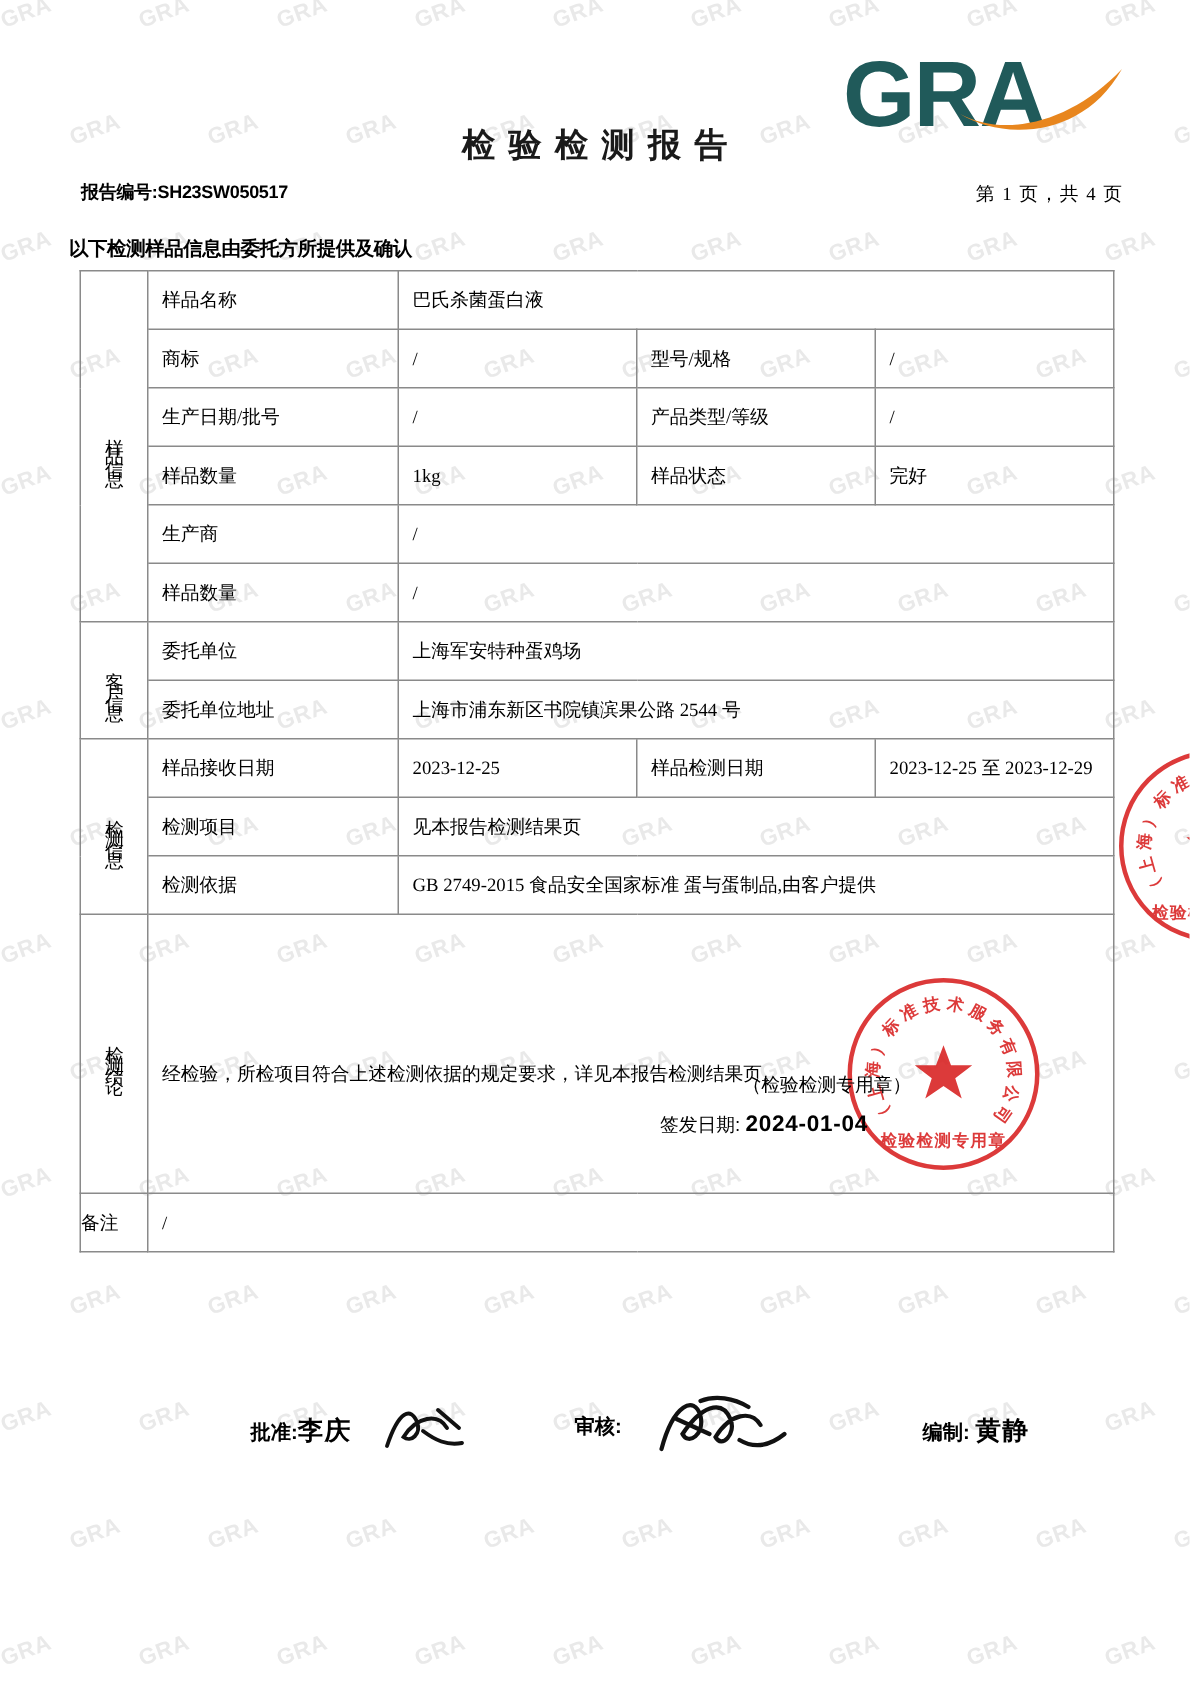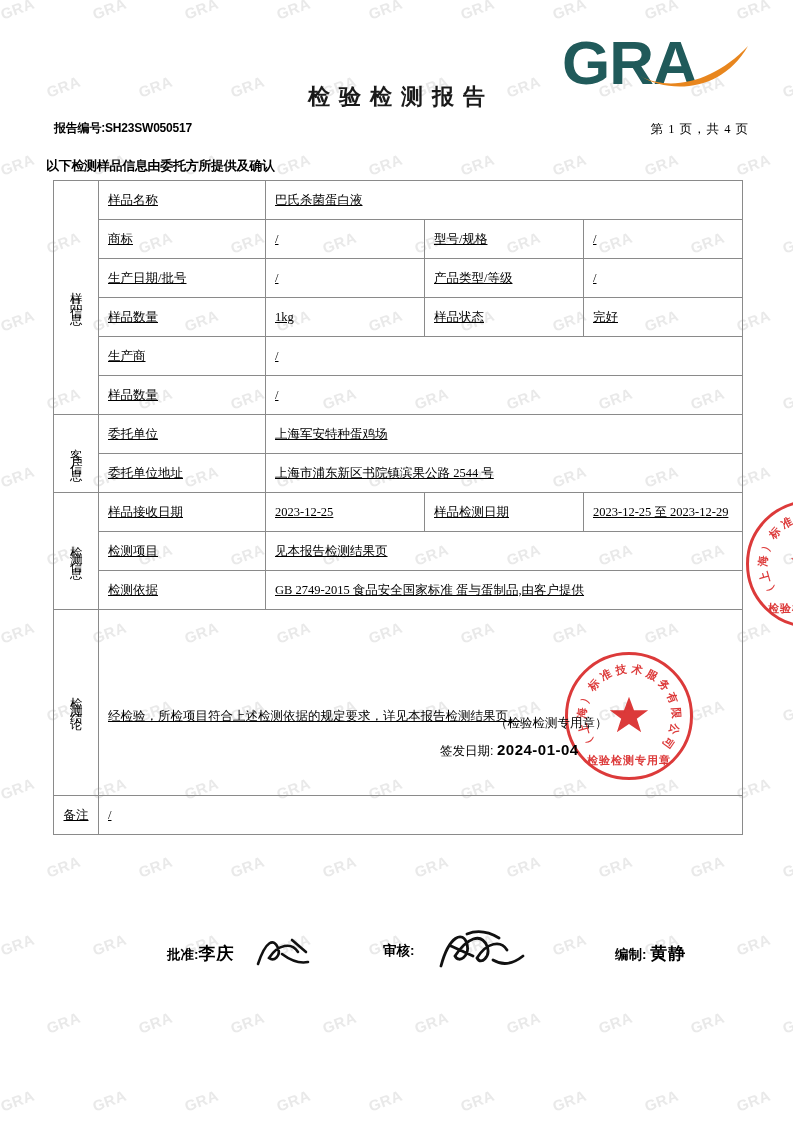--- a/index.html
+++ b/index.html
@@ -74,21 +74,20 @@
     width:690px;
     border-collapse:collapse;
     table-layout:fixed;
     font-size:12.5px;
   }
   #tbl td{
     border:1px solid #8a8a8a;
     padding:0 9px;
     vertical-align:middle;
     line-height:1.35;
-    text-decoration:underline;
   }
   .grp{
     width:44px;
     text-align:center;
     padding:0 !important;
     font-size:12.5px;
     letter-spacing:0;
   }
   .grp span{
     display:inline-block;
@@ -98,21 +97,21 @@
     line-height:1;
     padding-top:2px;
   }
   .lbl{width:148px;}
   .val{}
   .lbl2{width:112px;}
   .val2{width:205px;}
   .r38{height:38px;}
   .concl{height:185px;vertical-align:top;}
   .concl .ctext{padding-top:28px;}
-  .note-lbl{width:44px;text-align:center;padding:0 !important;}
+  .note-lbl{width:44px;text-align:left;padding:0 !important;}
 
   
   .sign-block{
     position:absolute;
     left:440px;top:712px;
     font-size:12.5px;
     line-height:1.9;
     z-index:4;
   }
   .sign-block .l1{padding-left:55px;}

